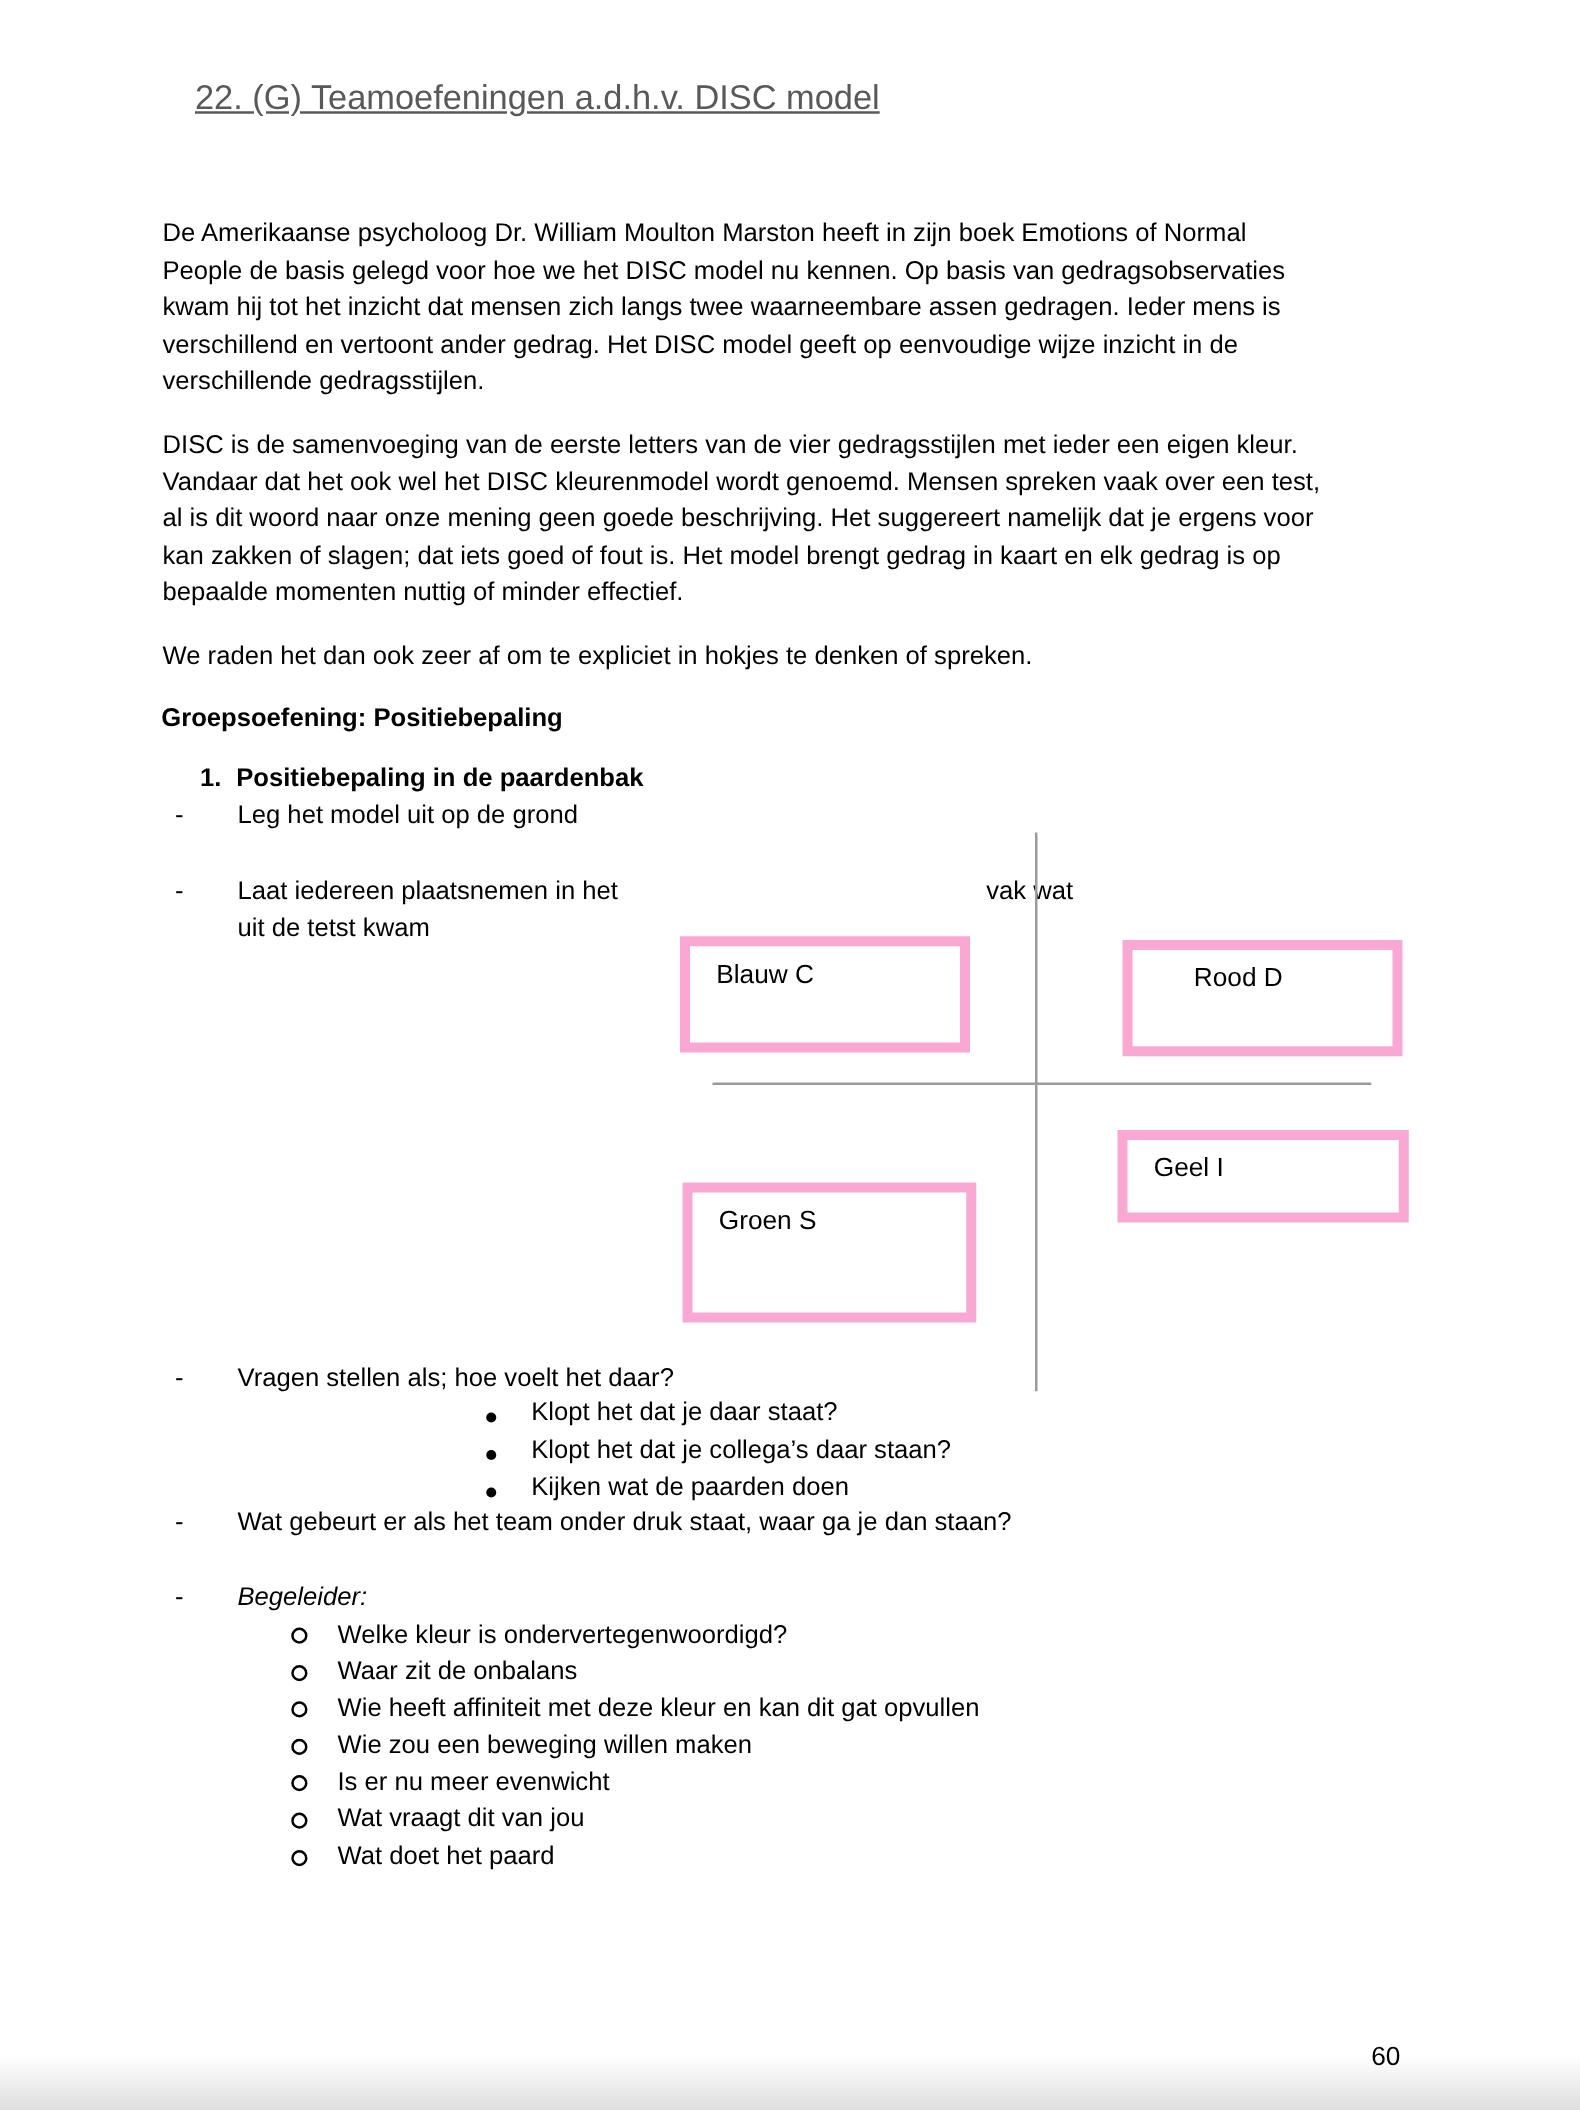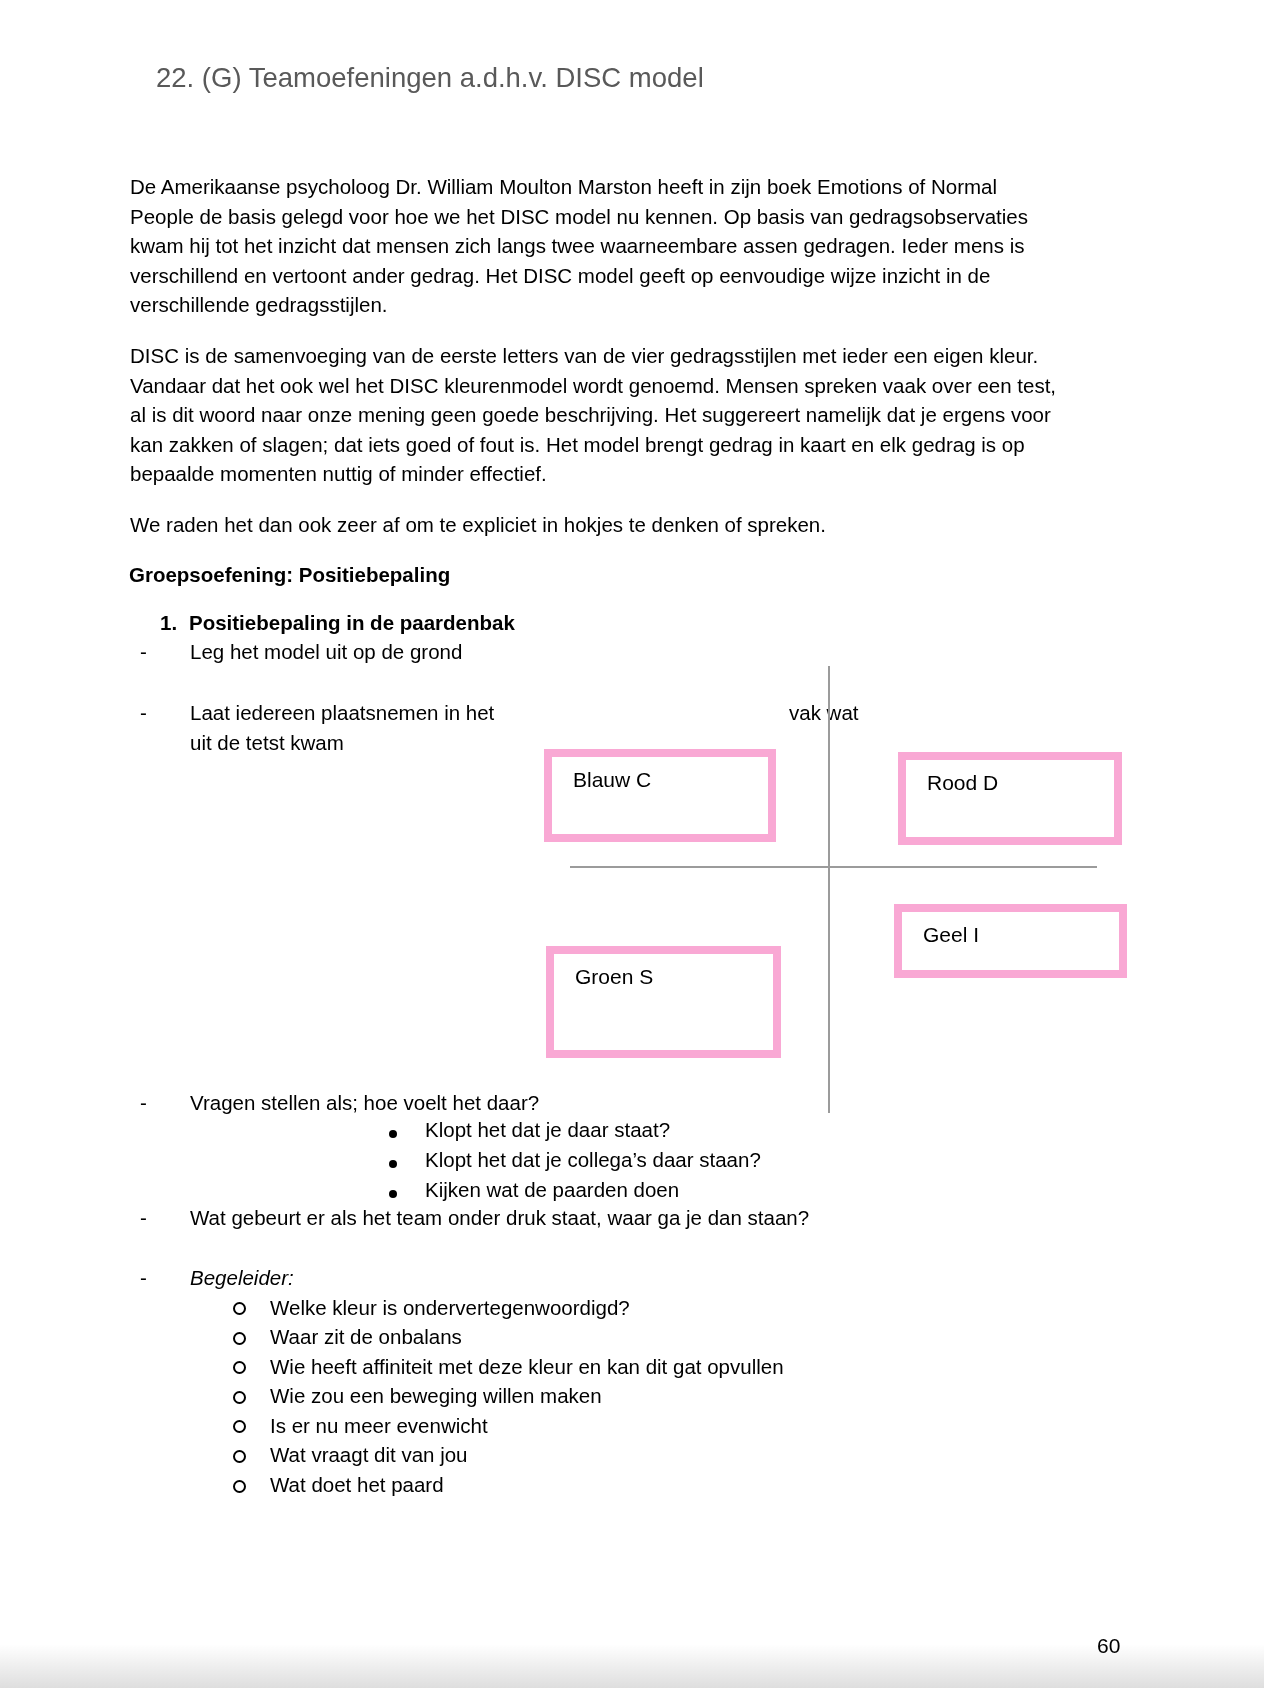--- a/index.html
+++ b/index.html
@@ -44,21 +44,21 @@
     position:absolute; left:0; bottom:0; width:100%; height:44px;
     background:linear-gradient(to bottom, rgba(0,0,0,0) 0%, rgba(0,0,0,0.13) 100%);
     pointer-events:none;
   }
 </style>
 </head>
 <body>
 
 <div class="page">
 
-  <div class="abs h1" style="left:156px; top:62px;">22. (G) Teamoefeningen a.d.h.v. DISC model</div>
+  <div class="abs h1" style="left:156px; top:62px;text-decoration:underline;">22. (G) Teamoefeningen a.d.h.v. DISC model</div>
 
   <div class="txt" style="left:130px; top:172px;">De Amerikaanse psycholoog Dr. William Moulton Marston heeft in zijn boek Emotions of Normal
 People de basis gelegd voor hoe we het DISC model nu kennen. Op basis van gedragsobservaties
 kwam hij tot het inzicht dat mensen zich langs twee waarneembare assen gedragen. Ieder mens is
 verschillend en vertoont ander gedrag. Het DISC model geeft op eenvoudige wijze inzicht in de
 verschillende gedragsstijlen.</div>
 
   <div class="txt" style="left:130px; top:341px;">DISC is de samenvoeging van de eerste letters van de vier gedragsstijlen met ieder een eigen kleur.
 Vandaar dat het ook wel het DISC kleurenmodel wordt genoemd. Mensen spreken vaak over een test,
 al is dit woord naar onze mening geen goede beschrijving. Het suggereert namelijk dat je ergens voor
@@ -80,21 +80,21 @@
 uit de tetst kwam</div>
   <div class="txt nowrap" style="left:789px; top:698px;">vak wat</div>
 
   <div class="vline" style="left:828px; top:666px; height:447px;"></div>
   <div class="hline" style="left:570px; top:866px; width:527px;"></div>
 
   <div class="qbox" style="left:544px; top:749px; width:232px; height:93px;">
     <span class="lbl">Blauw C</span>
   </div>
 
-  <div class="qbox" style="left:898px; top:752px; width:224px; height:93px;">
+  <div class="qbox" style="left:898px; top:752px; width:224px; height:93px;padding-left:28px;">
     <span class="lbl">Rood D</span>
   </div>
 
   <div class="qbox" style="left:546px; top:946px; width:235px; height:112px;">
     <span class="lbl">Groen S</span>
   </div>
 
   <div class="qbox" style="left:894px; top:904px; width:233px; height:74px;">
     <span class="lbl">Geel I</span>
   </div>

